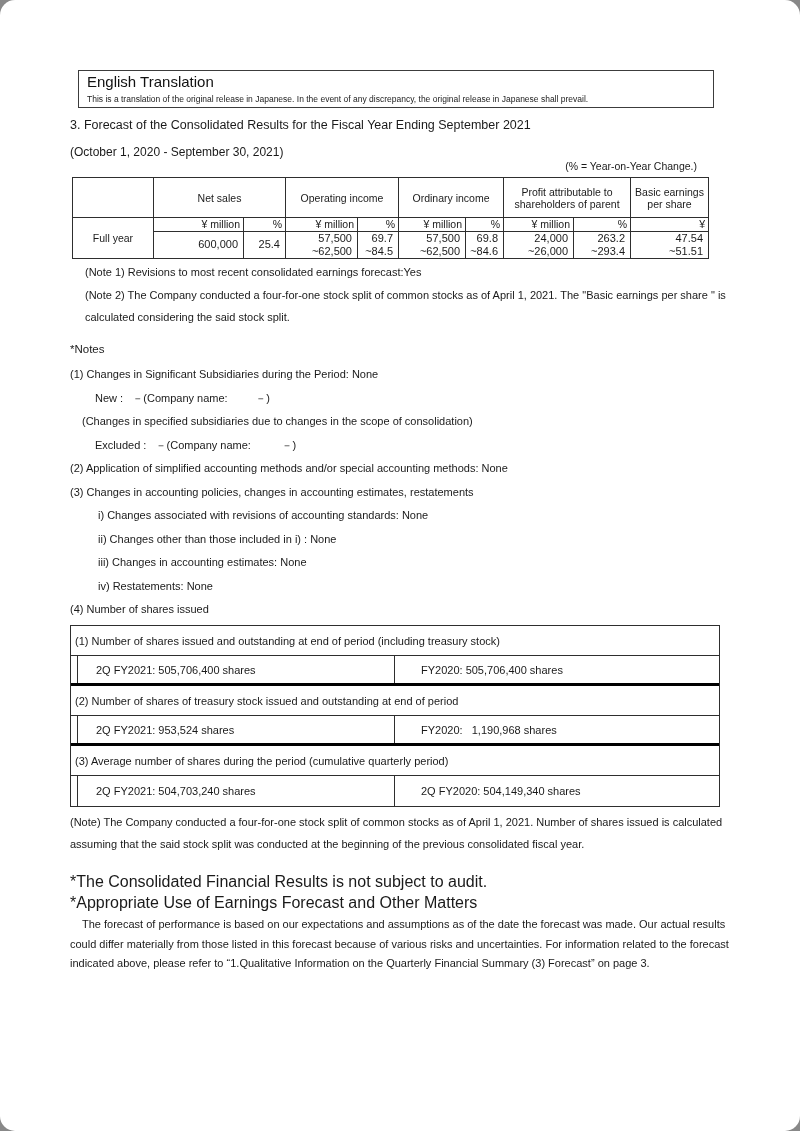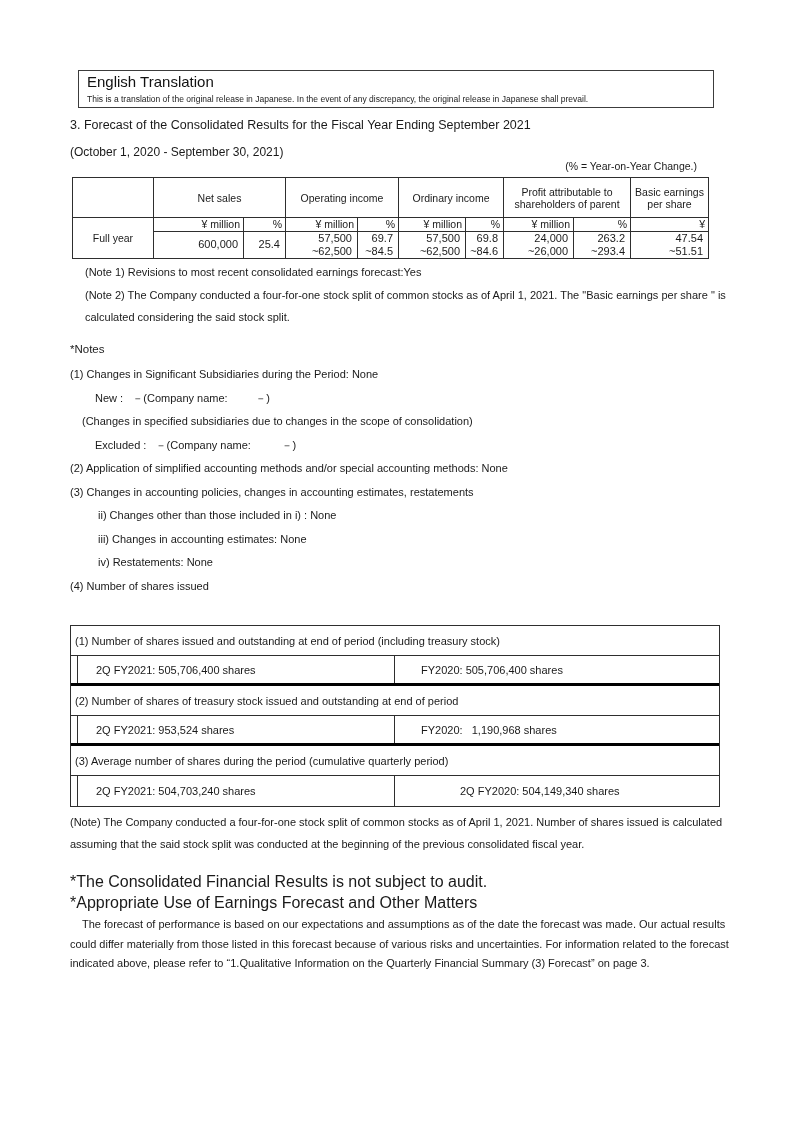--- a/index.html
+++ b/index.html
@@ -2,20 +2,21 @@
 <html><head>
 <meta charset="utf-8">
 <style>
   * { margin:0; padding:0; box-sizing:border-box; }
   html,body { background:#888; }
   .page {
     position:relative; width:800px; height:1131px; margin:0 auto;
     background:#ffffff; color:#1a1a1a;
     font-family:"Liberation Sans", sans-serif; font-size:11px;
     overflow:hidden;
+    border-radius:15px;
   }
 
   
   .tbox { position:absolute; left:78px; top:70px; width:636px; height:38px;
           border:1px solid #3c3c3c; padding:1px 8px; }
   .tbox-title { font-size:15px; line-height:19px; color:#111; }
   .tbox-sub { font-size:8.5px; line-height:12px; margin-top:2px; color:#222; }
 
   .heading { position:absolute; left:70px; top:118px; width:660px; font-size:12.5px; }
   .period  { position:absolute; left:70px; top:145px; width:660px; font-size:12px; }
@@ -44,21 +45,21 @@
   .nitem { font-size:11px; line-height:14px; margin-bottom:9.5px; white-space:pre-wrap; }
   .ind1 { padding-left:12px; }
   .ind2 { padding-left:25px; }
   .ind3 { padding-left:28px; }
 
   
   .stable { position:absolute; left:70px; top:625px; width:650px; border:1px solid #2e2e2e; }
   .srow-h { height:30px; border-bottom:1px solid #2e2e2e; display:flex; align-items:center;
             padding-left:4px; font-size:11px; }
   .srow-d { height:30px; border-bottom:3px solid #000000; display:flex; position:relative; }
-  .srow-d.last { border-bottom:none;gap:39px; }
+  .srow-d.last { border-bottom:none; }
   .srow-d::before { content:""; position:absolute; left:6px; top:0; bottom:0;
                     border-left:1px solid #2e2e2e; }
   .scell-l { width:324px; border-right:1px solid #2e2e2e; display:flex; align-items:center;
              padding-left:25px; font-size:11px; }
   .scell-r { flex:1; display:flex; align-items:center; padding-left:26px;
              font-size:11px; white-space:pre-wrap; }
 
   .snote { position:absolute; left:70px; top:811px; width:660px;
            font-size:11px; line-height:22px; }
 
@@ -161,20 +162,21 @@
   </div>
 
   <div class="notes">
     <div class="notes-title">*Notes</div>
     <div class="nitem">(1) Changes in Significant Subsidiaries during the Period: None</div>
     <div class="nitem ind2">New :   －(Company name:         －)</div>
     <div class="nitem ind1">(Changes in specified subsidiaries due to changes in the scope of consolidation)</div>
     <div class="nitem ind2">Excluded :   －(Company name:          －)</div>
     <div class="nitem">(2) Application of simplified accounting methods and/or special accounting methods: None</div>
     <div class="nitem">(3) Changes in accounting policies, changes in accounting estimates, restatements</div>
+    <div class="nitem ind3">i) Changes associated with revisions of accounting standards: None</div>
     <div class="nitem ind3">ii) Changes other than those included in i) : None</div>
     <div class="nitem ind3">iii) Changes in accounting estimates: None</div>
     <div class="nitem ind3">iv) Restatements: None</div>
     <div class="nitem">(4) Number of shares issued</div>
   </div>
 
   <div class="stable">
     <div class="srow-h">(1) Number of shares issued and outstanding at end of period (including treasury stock)</div>
     <div class="srow-d">
       <div class="scell-l">2Q FY2021: 505,706,400 shares</div>

